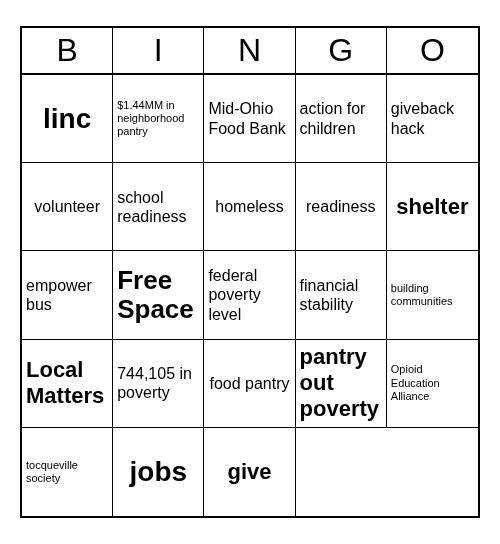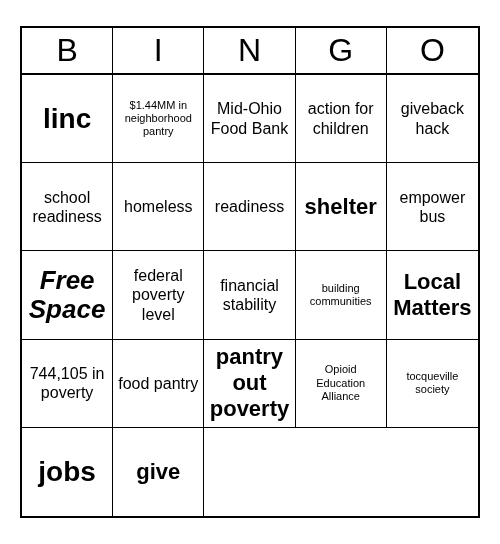--- a/index.html
+++ b/index.html
@@ -33,40 +33,39 @@
       display: grid;
       grid-template-columns: repeat(5, 1fr);
       grid-template-rows: repeat(5, 1fr);
     }
     .cell {
       border-right: 1px solid #000;
       border-bottom: 1px solid #000;
       display: flex;
       align-items: center;
       justify-content: center;
-      text-align: center;
+      text-align: left;
       padding: 4px;
       min-height: 88px;
       position: relative;
     }
     .cell:nth-child(5n) { border-right: none; }
     .cell:nth-child(n+21) { border-bottom: none; }
     .cell-text {
       line-height: 1.2;
     }
     
     .fs-xlarge { font-size: 28px; font-weight: bold; }
     .fs-large { font-size: 22px; font-weight: bold; }
     .fs-medium { font-size: 16px; }
     .fs-xsmall { font-size: 11px; }
     .free-space {
       font-size: 26px;
       font-weight: bold;
       line-height: 1.1;
-      font-style: italic;
     }
   </style>
 </head>
 <body>
 
 <div class="bingo-card">
   <div class="header-row">
   <div class="header-cell">B</div>
       <div class="header-cell">I</div>
       <div class="header-cell">N</div>
@@ -81,20 +80,23 @@
         <span class="cell-text fs-xsmall">$1.44MM in neighborhood pantry</span>
       </div>
       <div class="cell">
         <span class="cell-text fs-medium">Mid-Ohio Food Bank</span>
       </div>
       <div class="cell">
         <span class="cell-text fs-medium">action for children</span>
       </div>
       <div class="cell">
         <span class="cell-text fs-medium">giveback hack</span>
+      </div>
+      <div class="cell">
+        <span class="cell-text fs-medium">volunteer</span>
       </div>
       <div class="cell">
         <span class="cell-text fs-medium">school readiness</span>
       </div>
       <div class="cell">
         <span class="cell-text fs-medium">homeless</span>
       </div>
       <div class="cell">
         <span class="cell-text fs-medium">readiness</span>
       </div>

